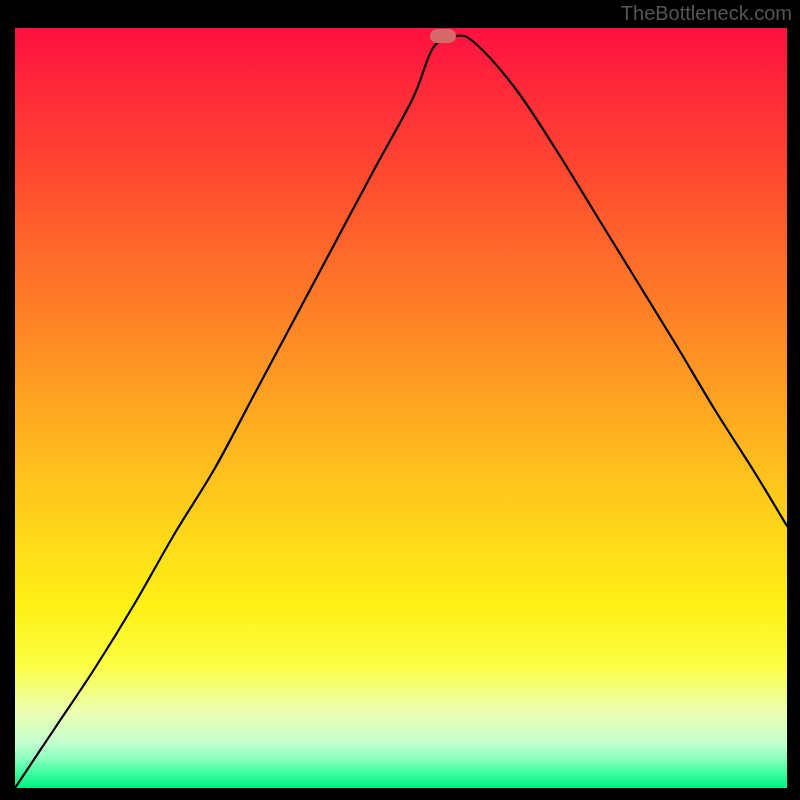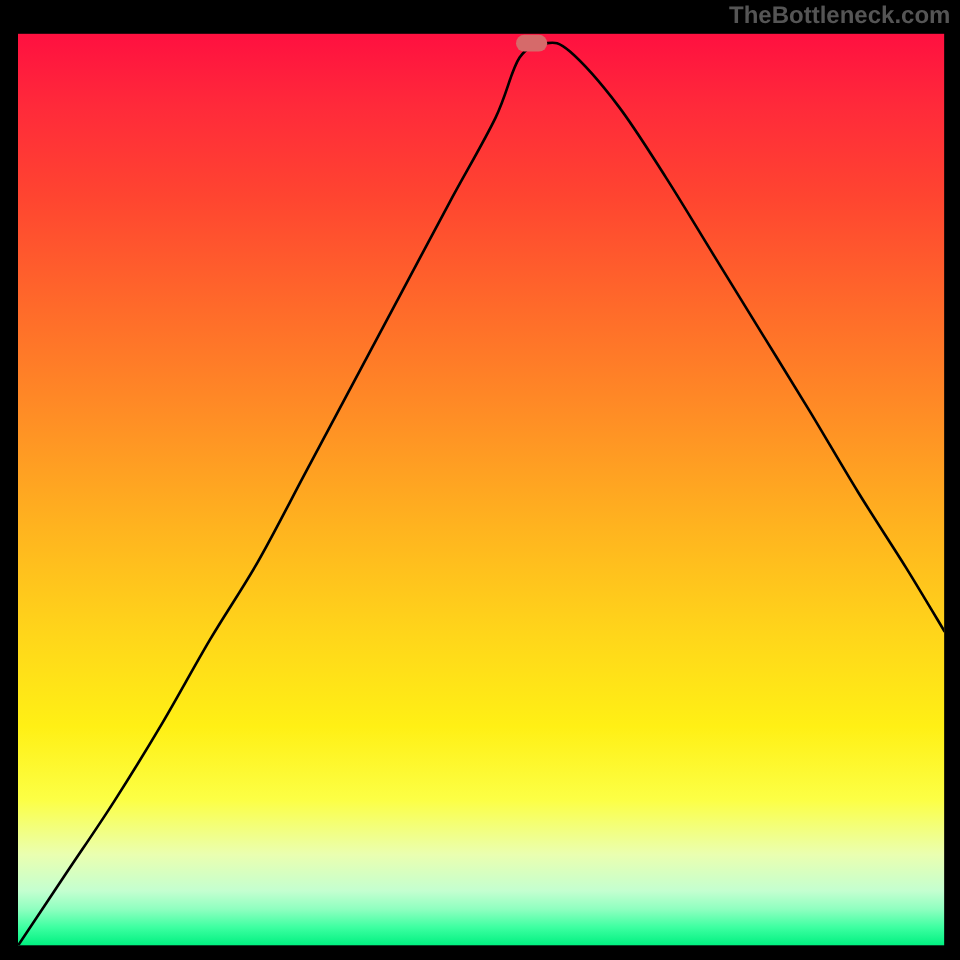--- a/index.html
+++ b/index.html
@@ -10,21 +10,21 @@
     background: #000;
     font-family: Arial, Helvetica, sans-serif;
     position: relative;
   }
   .attribution {
     position: absolute;
     top: 2px;
     right: 8px;
     color: #555;
     font-size: 20px;
-    font-weight: 700;
+    font-weight: 400;
     z-index: 10;
   }
   .plot-area {
     position: absolute;
     left: 15px;
     top: 28px;
     width: 772px;
     height: 760px;
     overflow: hidden;
   }

